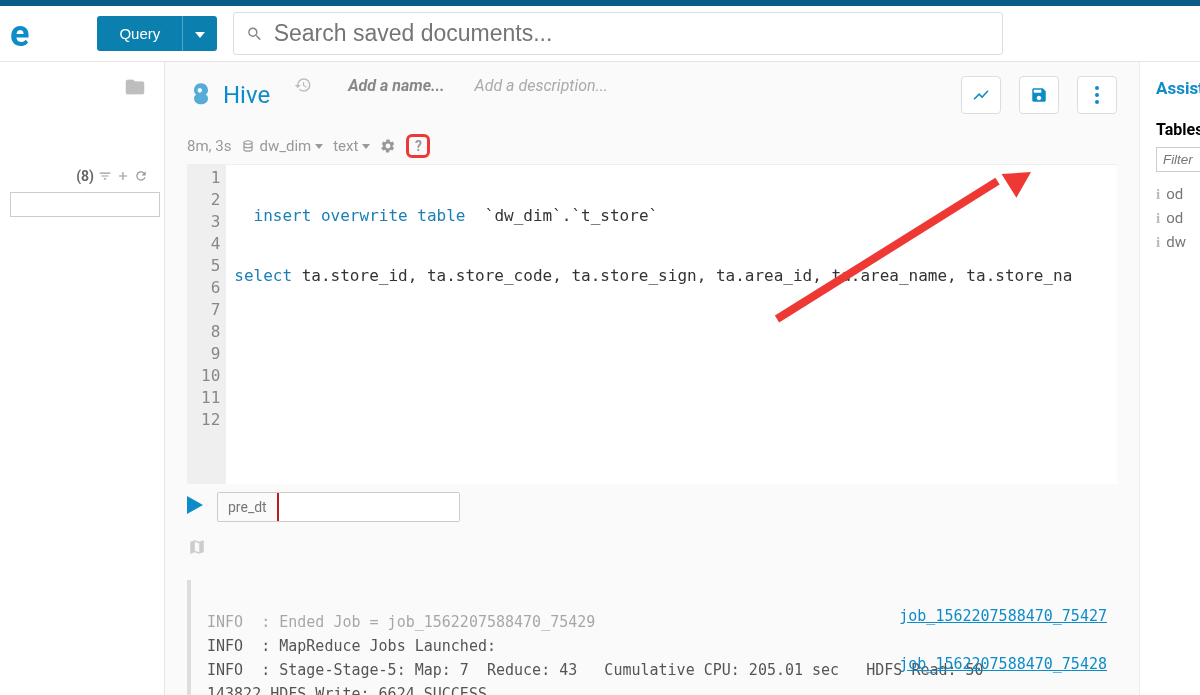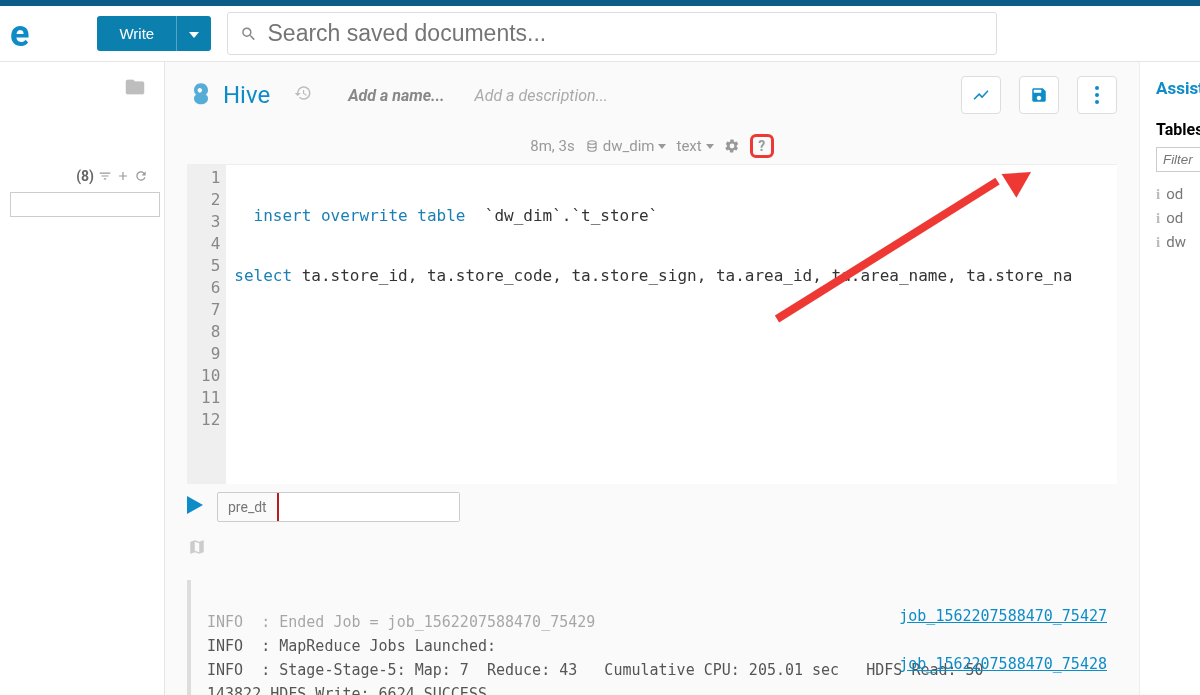--- a/index.html
+++ b/index.html
@@ -15,29 +15,29 @@
   .search-input { border: none; outline: none; font-size: 23px; color: #999; width: 100%; background: transparent; }
 
   .main { display: flex; height: calc(695px - 62px); }
   .left-sidebar { width: 165px; border-right: 1px solid #e5e5e5; padding: 14px 10px; }
   .left-sidebar .folder-icon { text-align: right; color: #bbb; font-size: 24px; padding-right: 6px; }
   .left-sidebar-row { display: flex; align-items: center; justify-content: flex-end; gap: 4px; color: #888; margin-top: 64px; padding-right: 6px; }
   .left-sidebar-row b { color: #666; }
   .small-input { width: 150px; border: 1px solid #ccc; padding: 4px; margin-top: 8px; }
 
   .center { flex: 1; display: flex; flex-direction: column; background: #fafafa; border-right: 1px solid #eee; }
-  .editor-header { display: flex; align-items: center; padding: 14px 22px; gap: 12px; }
+  .editor-header { display: flex; padding: 14px 22px; gap: 12px; }
   .hive-title { display: flex; align-items: center; gap: 8px; color: #0e8cc7; font-size: 24px; font-weight: 400; }
   .history-icon { color: #bbb; font-size: 18px; cursor: pointer; margin-left: 12px; }
   .add-name { color: #888; font-style: italic; font-weight: 700; font-size: 16px; margin-left: 24px; cursor: pointer; }
   .add-desc { color: #aaa; font-style: italic; font-size: 16px; margin-left: 18px; cursor: pointer; }
   .editor-header-spacer { flex: 1; }
   .header-btn { width: 40px; height: 38px; border: 1px solid #ddd; background: #fff; border-radius: 4px; display: flex; align-items: center; justify-content: center; color: #0e8cc7; cursor: pointer; margin-left: 6px; }
 
-  .editor-toolbar { display: flex; align-items: center; justify-content: center; padding: 6px 22px 6px 22px; gap: 10px; color: #999; font-size: 15px; }
+  .editor-toolbar { display: flex; align-items: center; justify-content: flex-start; padding: 6px 22px 6px 22px; gap: 10px; color: #999; font-size: 15px; }
   .toolbar-item { display: flex; align-items: center; gap: 4px; cursor: pointer; }
   .help-btn { width: 24px; height: 24px; border: 3px solid #ed3833; border-radius: 6px; display: flex; align-items: center; justify-content: center; color: #999; font-weight: 700; font-size: 14px; }
 
   .code-editor { display: flex; margin: 0 22px; background: #fff; border-top: 1px solid #eee; min-height: 320px; font-family: Menlo, Consolas, monospace; font-size: 16px; position: relative; }
   .gutter { background: #efefef; color: #888; text-align: right; padding: 2px 6px 2px 14px; user-select: none; }
   .gutter div { line-height: 22px; }
   .code { padding: 2px 8px; white-space: pre; overflow: hidden; }
   .code .kw { color: #1a7fb4; }
   .code-line { line-height: 22px; }
 
@@ -63,21 +63,21 @@
   .arrow-head { position: absolute; width: 0; height: 0; border-left: 26px solid #ed3833; border-top: 14px solid transparent; border-bottom: 14px solid transparent; }
 </style>
 </head>
 <body>
 
 <div class="topbar"></div>
 
 <div class="header">
   <div class="logo">e</div>
   <div class="query-btn-group">
-    <button class="query-btn">Write</button>
+    <button class="query-btn">Query</button>
     <button class="query-dropdown">
       <svg width="10" height="6" viewBox="0 0 10 6">
           <path d="M0 0 L5 6 L10 0 Z" fill="#fff"></path>
         </svg>
     </button>
   </div>
   <div class="search-box">
     <svg width="18" height="18" viewBox="0 0 24 24">
         <path fill="#888" d="M15.5 14h-.79l-.28-.27A6.471 6.471 0 0016 9.5 6.5 6.5 0 109.5 16c1.61 0 3.09-.59 4.23-1.57l.27.28v.79l5 4.99L20.49 19l-4.99-5zm-6 0C7.01 14 5 11.99 5 9.5S7.01 5 9.5 5 14 7.01 14 9.5 11.99 14 9.5 14z"></path>
       </svg>

